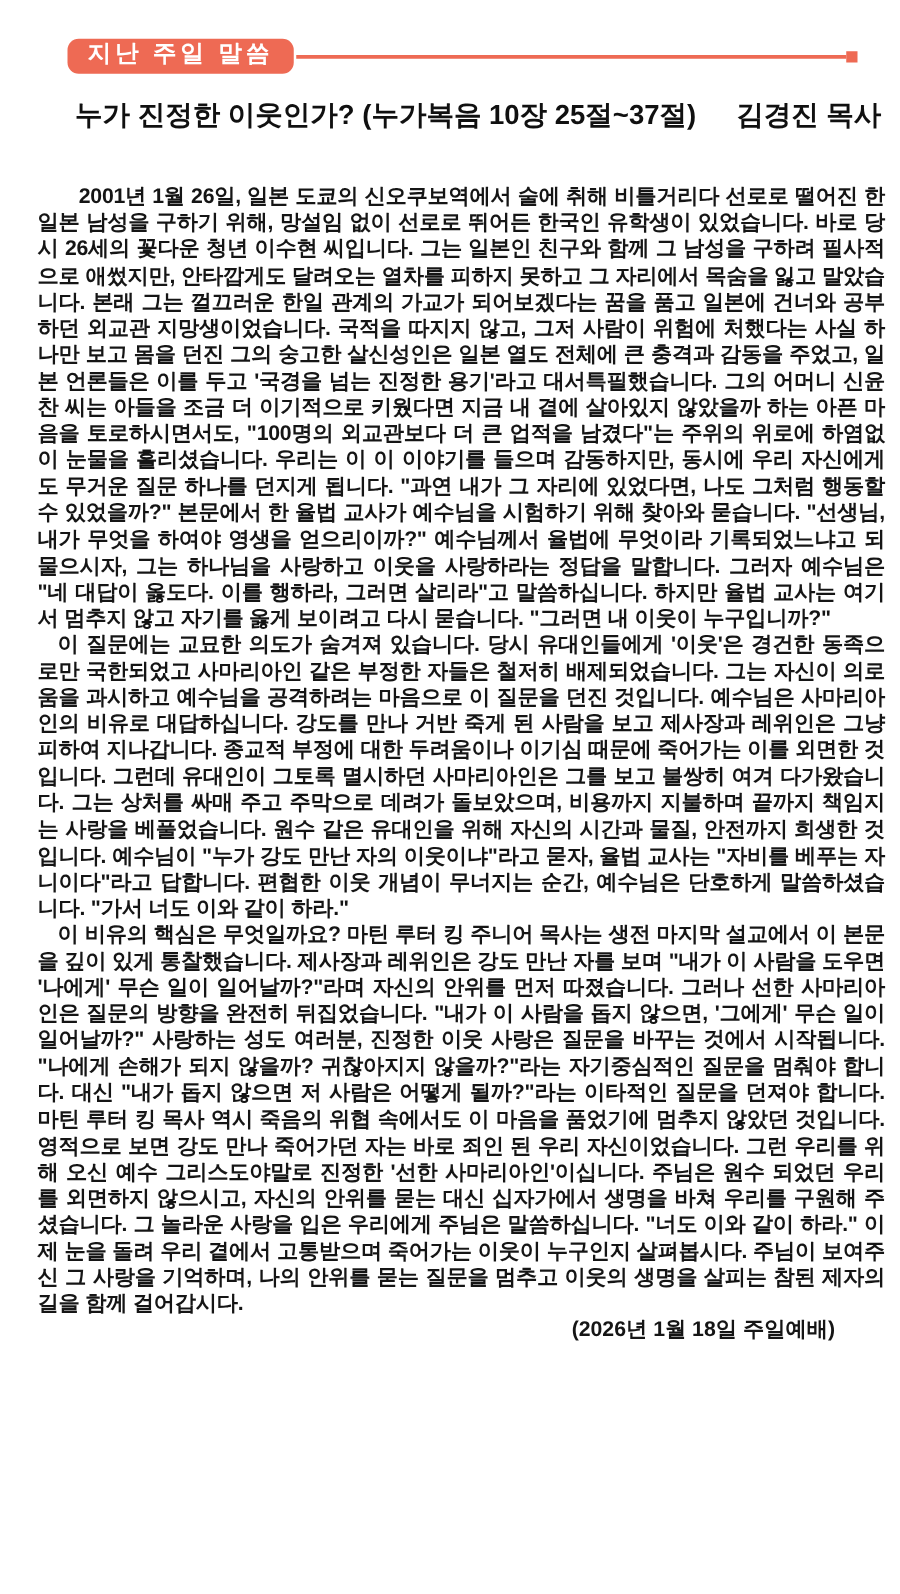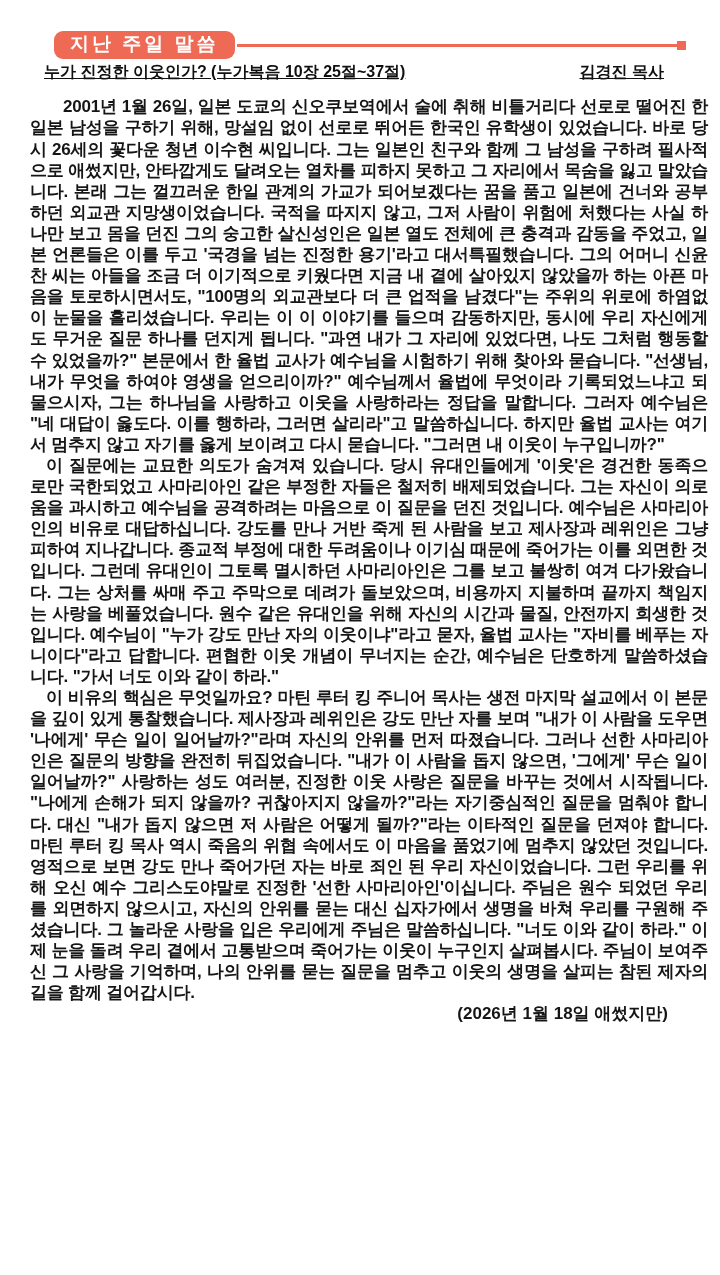--- a/index.html
+++ b/index.html
@@ -57,31 +57,30 @@
     white-space: nowrap;
     line-height: 1;
   }
   .title-row {
     display: flex;
     justify-content: space-between;
     align-items: baseline;
     margin: 3px 44px 0 14px;
   }
   .sermon-title, .preacher {
-    font-size: 16px;
+    font-size: 22px;
     font-weight: 800;
     color: #101010;
-    margin: 0;
+    margin: 16px;
     line-height: 1.15;
     white-space: nowrap;
-    text-decoration: underline;
   }
   
   .sermon-body {
-    margin-top: 15px;
+    margin-top: 26px;
     font-size: 17px;
     line-height: 21.1px;
     font-weight: 600;
     text-align: justify;
     color: #151515;
     letter-spacing: -0.2px;
   }
   .para { margin: 0; text-indent: 16px; }
   .para.first { text-indent: 33px; }
   
@@ -110,15 +109,15 @@
       <span class="preacher">김경진 목사</span>
     </div>
   </header>
 
   <main class="sermon-body">
     <p class="para first">2001년 1월 26일, 일본 도쿄의 신오쿠보역에서 술에 취해 비틀거리다 선로로 떨어진 한 일본 남성을 구하기 위해, 망설임 없이 선로로 뛰어든 한국인 유학생이 있었습니다. 바로 당시 26세의 꽃다운 청년 이수현 씨입니다. 그는 일본인 친구와 함께 그 남성을 구하려 필사적으로 애썼지만, 안타깝게도 달려오는 열차를 피하지 못하고 그 자리에서 목숨을 잃고 말았습니다. 본래 그는 껄끄러운 한일 관계의 가교가 되어보겠다는 꿈을 품고 일본에 건너와 공부하던 외교관 지망생이었습니다. 국적을 따지지 않고, 그저 사람이 위험에 처했다는 사실 하나만 보고 몸을 던진 그의 숭고한 살신성인은 일본 열도 전체에 큰 충격과 감동을 주었고, 일본 언론들은 이를 두고 '국경을 넘는 진정한 용기'라고 대서특필했습니다. 그의 어머니 신윤찬 씨는 아들을 조금 더 이기적으로 키웠다면 지금 내 곁에 살아있지 않았을까 하는 아픈 마음을 토로하시면서도, "100명의 외교관보다 더 큰 업적을 남겼다"는 주위의 위로에 하염없이 눈물을 흘리셨습니다. 우리는 이 이 이야기를 들으며 감동하지만, 동시에 우리 자신에게도 무거운 질문 하나를 던지게 됩니다. "과연 내가 그 자리에 있었다면, 나도 그처럼 행동할 수 있었을까?" 본문에서 한 율법 교사가 예수님을 시험하기 위해 찾아와 묻습니다. "선생님, 내가 무엇을 하여야 영생을 얻으리이까?" 예수님께서 율법에 무엇이라 기록되었느냐고 되물으시자, 그는 하나님을 사랑하고 이웃을 사랑하라는 정답을 말합니다. 그러자 예수님은 "네 대답이 옳도다. 이를 행하라, 그러면 살리라"고 말씀하십니다. 하지만 율법 교사는 여기서 멈추지 않고 자기를 옳게 보이려고 다시 묻습니다. "그러면 내 이웃이 누구입니까?"</p>
     <p class="para">이 질문에는 교묘한 의도가 숨겨져 있습니다. 당시 유대인들에게 '이웃'은 경건한 동족으로만 국한되었고 사마리아인 같은 부정한 자들은 철저히 배제되었습니다. 그는 자신이 의로움을 과시하고 예수님을 공격하려는 마음으로 이 질문을 던진 것입니다. 예수님은 사마리아인의 비유로 대답하십니다. 강도를 만나 거반 죽게 된 사람을 보고 제사장과 레위인은 그냥 피하여 지나갑니다. 종교적 부정에 대한 두려움이나 이기심 때문에 죽어가는 이를 외면한 것입니다. 그런데 유대인이 그토록 멸시하던 사마리아인은 그를 보고 불쌍히 여겨 다가왔습니다. 그는 상처를 싸매 주고 주막으로 데려가 돌보았으며, 비용까지 지불하며 끝까지 책임지는 사랑을 베풀었습니다. 원수 같은 유대인을 위해 자신의 시간과 물질, 안전까지 희생한 것입니다. 예수님이 "누가 강도 만난 자의 이웃이냐"라고 묻자, 율법 교사는 "자비를 베푸는 자니이다"라고 답합니다. 편협한 이웃 개념이 무너지는 순간, 예수님은 단호하게 말씀하셨습니다. "가서 너도 이와 같이 하라."</p>
     <p class="para">이 비유의 핵심은 무엇일까요? 마틴 루터 킹 주니어 목사는 생전 마지막 설교에서 이 본문을 깊이 있게 통찰했습니다. 제사장과 레위인은 강도 만난 자를 보며 "내가 이 사람을 도우면 '나에게' 무슨 일이 일어날까?"라며 자신의 안위를 먼저 따졌습니다. 그러나 선한 사마리아인은 질문의 방향을 완전히 뒤집었습니다. "내가 이 사람을 돕지 않으면, '그에게' 무슨 일이 일어날까?" 사랑하는 성도 여러분, 진정한 이웃 사랑은 질문을 바꾸는 것에서 시작됩니다. "나에게 손해가 되지 않을까? 귀찮아지지 않을까?"라는 자기중심적인 질문을 멈춰야 합니다. 대신 "내가 돕지 않으면 저 사람은 어떻게 될까?"라는 이타적인 질문을 던져야 합니다. 마틴 루터 킹 목사 역시 죽음의 위협 속에서도 이 마음을 품었기에 멈추지 않았던 것입니다. 영적으로 보면 강도 만나 죽어가던 자는 바로 죄인 된 우리 자신이었습니다. 그런 우리를 위해 오신 예수 그리스도야말로 진정한 '선한 사마리아인'이십니다. 주님은 원수 되었던 우리를 외면하지 않으시고, 자신의 안위를 묻는 대신 십자가에서 생명을 바쳐 우리를 구원해 주셨습니다. 그 놀라운 사랑을 입은 우리에게 주님은 말씀하십니다. "너도 이와 같이 하라." 이제 눈을 돌려 우리 곁에서 고통받으며 죽어가는 이웃이 누구인지 살펴봅시다. 주님이 보여주신 그 사랑을 기억하며, 나의 안위를 묻는 질문을 멈추고 이웃의 생명을 살피는 참된 제자의 길을 함께 걸어갑시다.</p>
   </main>
 
-  <footer class="date-line">(2026년 1월 18일 애썼지만)</footer>
+  <footer class="date-line">(2026년 1월 18일 주일예배)</footer>
 
 </div>
 
 </body></html>

